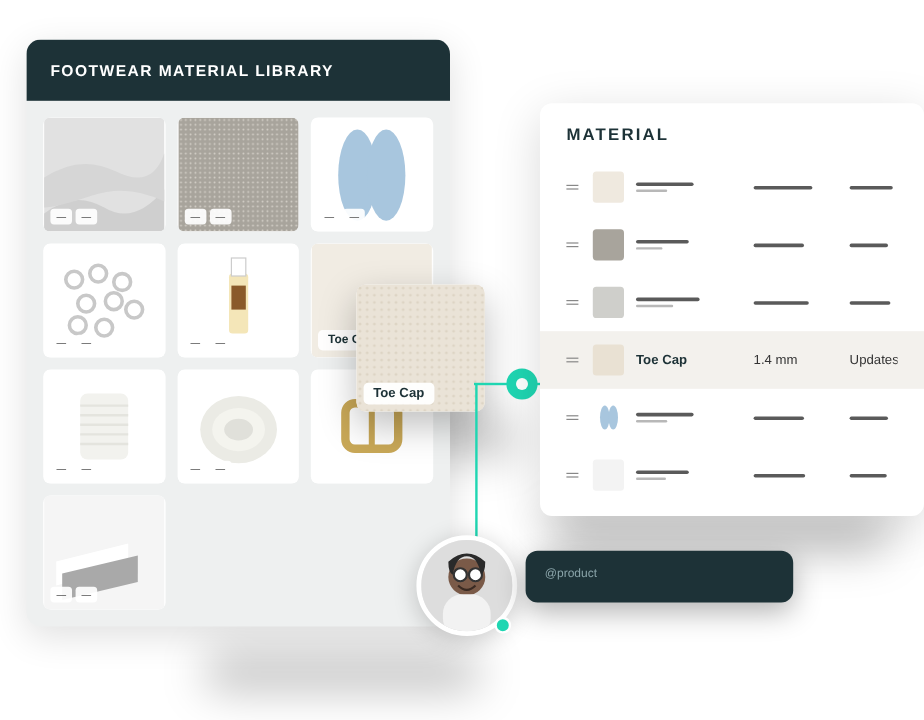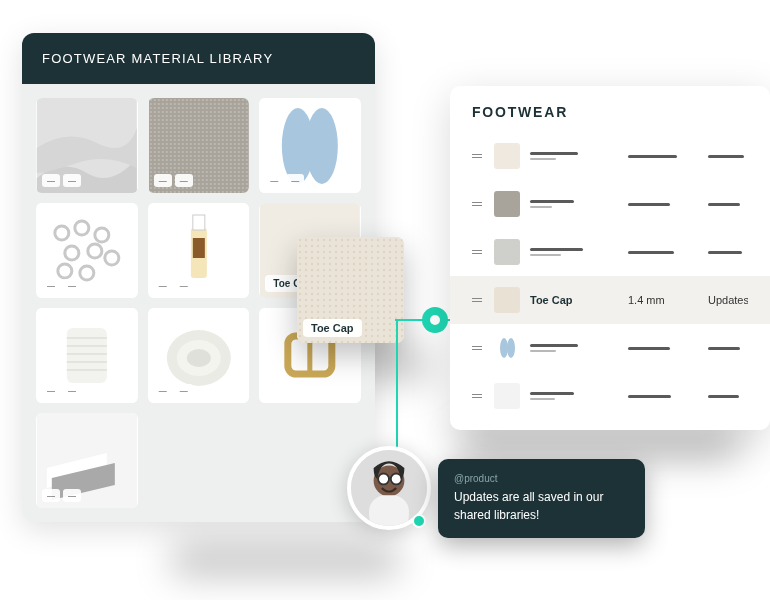--- a/index.html
+++ b/index.html
@@ -1,18 +1,18 @@
 <!DOCTYPE html>
 <html><head>
 <meta charset="utf-8">
 <style>
 *{box-sizing:border-box;margin:0;padding:0}
 body{width:770px;height:600px;font-family:-apple-system,BlinkMacSystemFont,'Segoe UI',sans-serif;background:#fff;position:relative;overflow:hidden}
 .library-panel{position:absolute;left:22px;top:33px;width:353px;background:#eef0f0;border-radius:12px;box-shadow:0 8px 30px rgba(0,0,0,0.12);overflow:hidden}
-.lib-header{background:#1d3237;color:#fff;padding:18px 20px;font-size:13px;font-weight:400;letter-spacing:1.2px}
+.lib-header{background:#1d3237;color:#fff;padding:18px 20px;font-size:13px;font-weight:700;letter-spacing:1.2px}
 .lib-grid{display:grid;grid-template-columns:repeat(3,1fr);gap:10px;padding:14px}
 .mat-card{position:relative;background:#fff;border-radius:6px;height:95px;overflow:hidden;cursor:pointer}
 .thumb{width:100%;height:100%;display:block}
 .card-meta{position:absolute;left:6px;bottom:6px;display:flex;gap:3px}
 .meta-chip{background:rgba(255,255,255,0.92);border-radius:3px;padding:2px 5px;font-size:8px;color:#333}
 .card-label{position:absolute;left:6px;bottom:6px;background:rgba(255,255,255,0.95);border-radius:4px;padding:3px 8px;font-size:10px;color:#1d3237;font-weight:600}
 .float-card{position:absolute;left:297px;top:237px;width:107px;height:106px;background:#fff;border-radius:8px;box-shadow:0 12px 30px rgba(0,0,0,0.25);overflow:hidden;cursor:grab}
 .float-card .thumb{background:#eae3d7}
 .float-card .card-label{font-size:11px}
 .table-panel{position:absolute;left:450px;top:86px;width:320px;background:#fff;border-radius:10px;box-shadow:0 10px 40px rgba(0,0,0,0.15);padding:0}
@@ -30,21 +30,21 @@
 .bar.sm{height:2px;background:#b8b8b8}
 .tname{font-size:11px;font-weight:700;color:#1d3237}
 .tval{font-size:11px;color:#333}
 .connector{position:absolute;left:395px;top:319px;width:60px;height:2px;background:#1fd6b2}
 .conn-dot{position:absolute;left:422px;top:307px;width:26px;height:26px;border-radius:50%;background:#1fd6b2;display:flex;align-items:center;justify-content:center}
 .conn-dot::after{content:"";width:10px;height:10px;border-radius:50%;background:#fff}
 .conn-line-down{position:absolute;left:396px;top:320px;width:2px;height:170px;background:#1fd6b2}
 .avatar-wrap{position:absolute;left:347px;top:446px;width:84px;height:84px;border-radius:50%;background:#e8e8e8;border:4px solid #fff;box-shadow:0 4px 20px rgba(0,0,0,0.2);overflow:hidden}
 .avatar-face{width:100%;height:100%;display:block}
 .avatar-dot{position:absolute;left:412px;top:514px;width:14px;height:14px;border-radius:50%;background:#1fd6b2;border:2px solid #fff}
-.comment{position:absolute;left:438px;top:459px;width:207px;background:#1d3237;color:#fff;border-radius:10px;padding:14px 16px;box-shadow:0 8px 24px rgba(0,0,0,0.3)}
+.comment{position:absolute;left:438px;top:459px;width:223px;background:#1d3237;color:#fff;border-radius:10px;padding:14px 16px;box-shadow:0 8px 24px rgba(0,0,0,0.3)}
 .comment .handle{font-size:10px;color:#8aa4a9;margin-bottom:4px}
 .comment .msg{font-size:12px;line-height:1.5}
 .shadow-blob{position:absolute;border-radius:40px;filter:blur(18px);background:rgba(0,0,0,0.25)}
 .sb1{left:310px;top:350px;width:120px;height:30px}
 .sb2{left:460px;top:430px;width:280px;height:30px}
 .sb3{left:170px;top:545px;width:230px;height:30px}
 </style>
 </head>
 <body>
 
@@ -195,21 +195,21 @@
       <rect width="107" height="106" fill="url(#peb)"></rect>
     </svg>
   <div class="card-label">Toe Cap</div>
 </div>
 
 <div class="connector"></div>
 <div class="conn-line-down"></div>
 <div class="conn-dot"></div>
 
 <div class="table-panel">
-  <div class="table-header">FOOTWEAR</div>
+  <div class="table-header">MATERIAL</div>
   <div class="table-body">
 
     <div class="trow">
       <div class="drag">
           <span></span>
           <span></span>
         </div>
       <div class="tthumb" style="background:#efe9df"></div>
       <div class="tcell">
           <div class="bar" style="width:55%"></div>
@@ -327,14 +327,13 @@
       <circle cx="36" cy="32" r="6" fill="#fff" stroke="#333" stroke-width="2"></circle>
       <circle cx="50" cy="32" r="6" fill="#fff" stroke="#333" stroke-width="2"></circle>
       <path d="M34 42 Q42 50 50 42" stroke="#3a2a22" stroke-width="2" fill="none"></path>
       <path d="M25 20 Q42 5 59 20 Q59 30 55 32 Q52 15 42 15 Q32 15 29 32 Q25 30 25 20" fill="#2a2a2a"></path>
     </svg>
 </div>
 <div class="avatar-dot"></div>
 
 <div class="comment">
   <div class="handle">@product</div>
-  <div class="msg">Updates are all saved in our shared libraries!</div>
 </div>
 
 </body></html>

